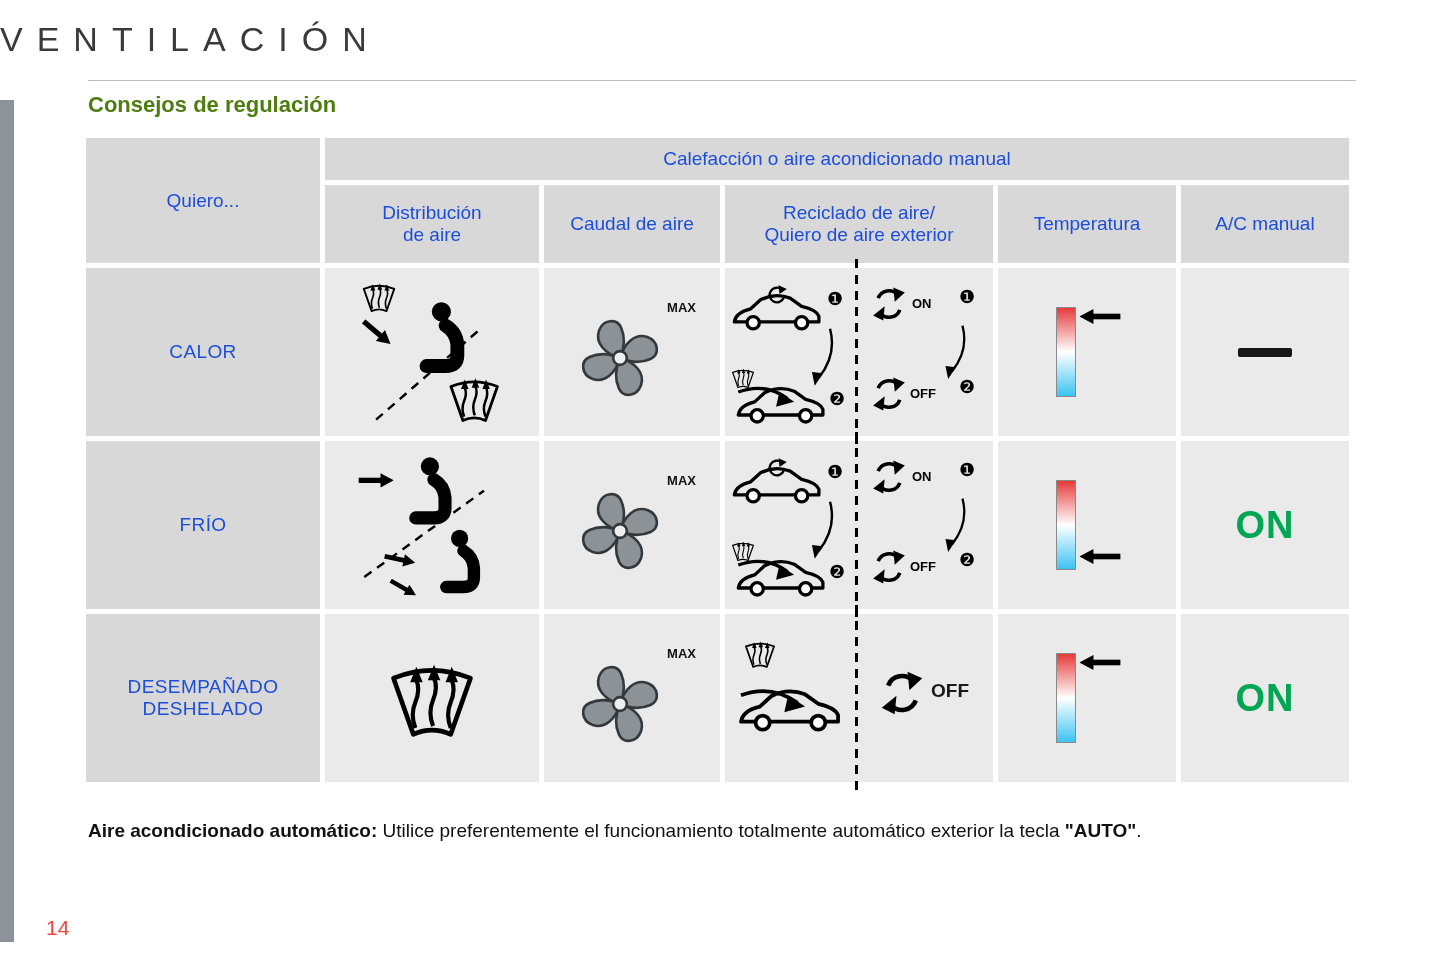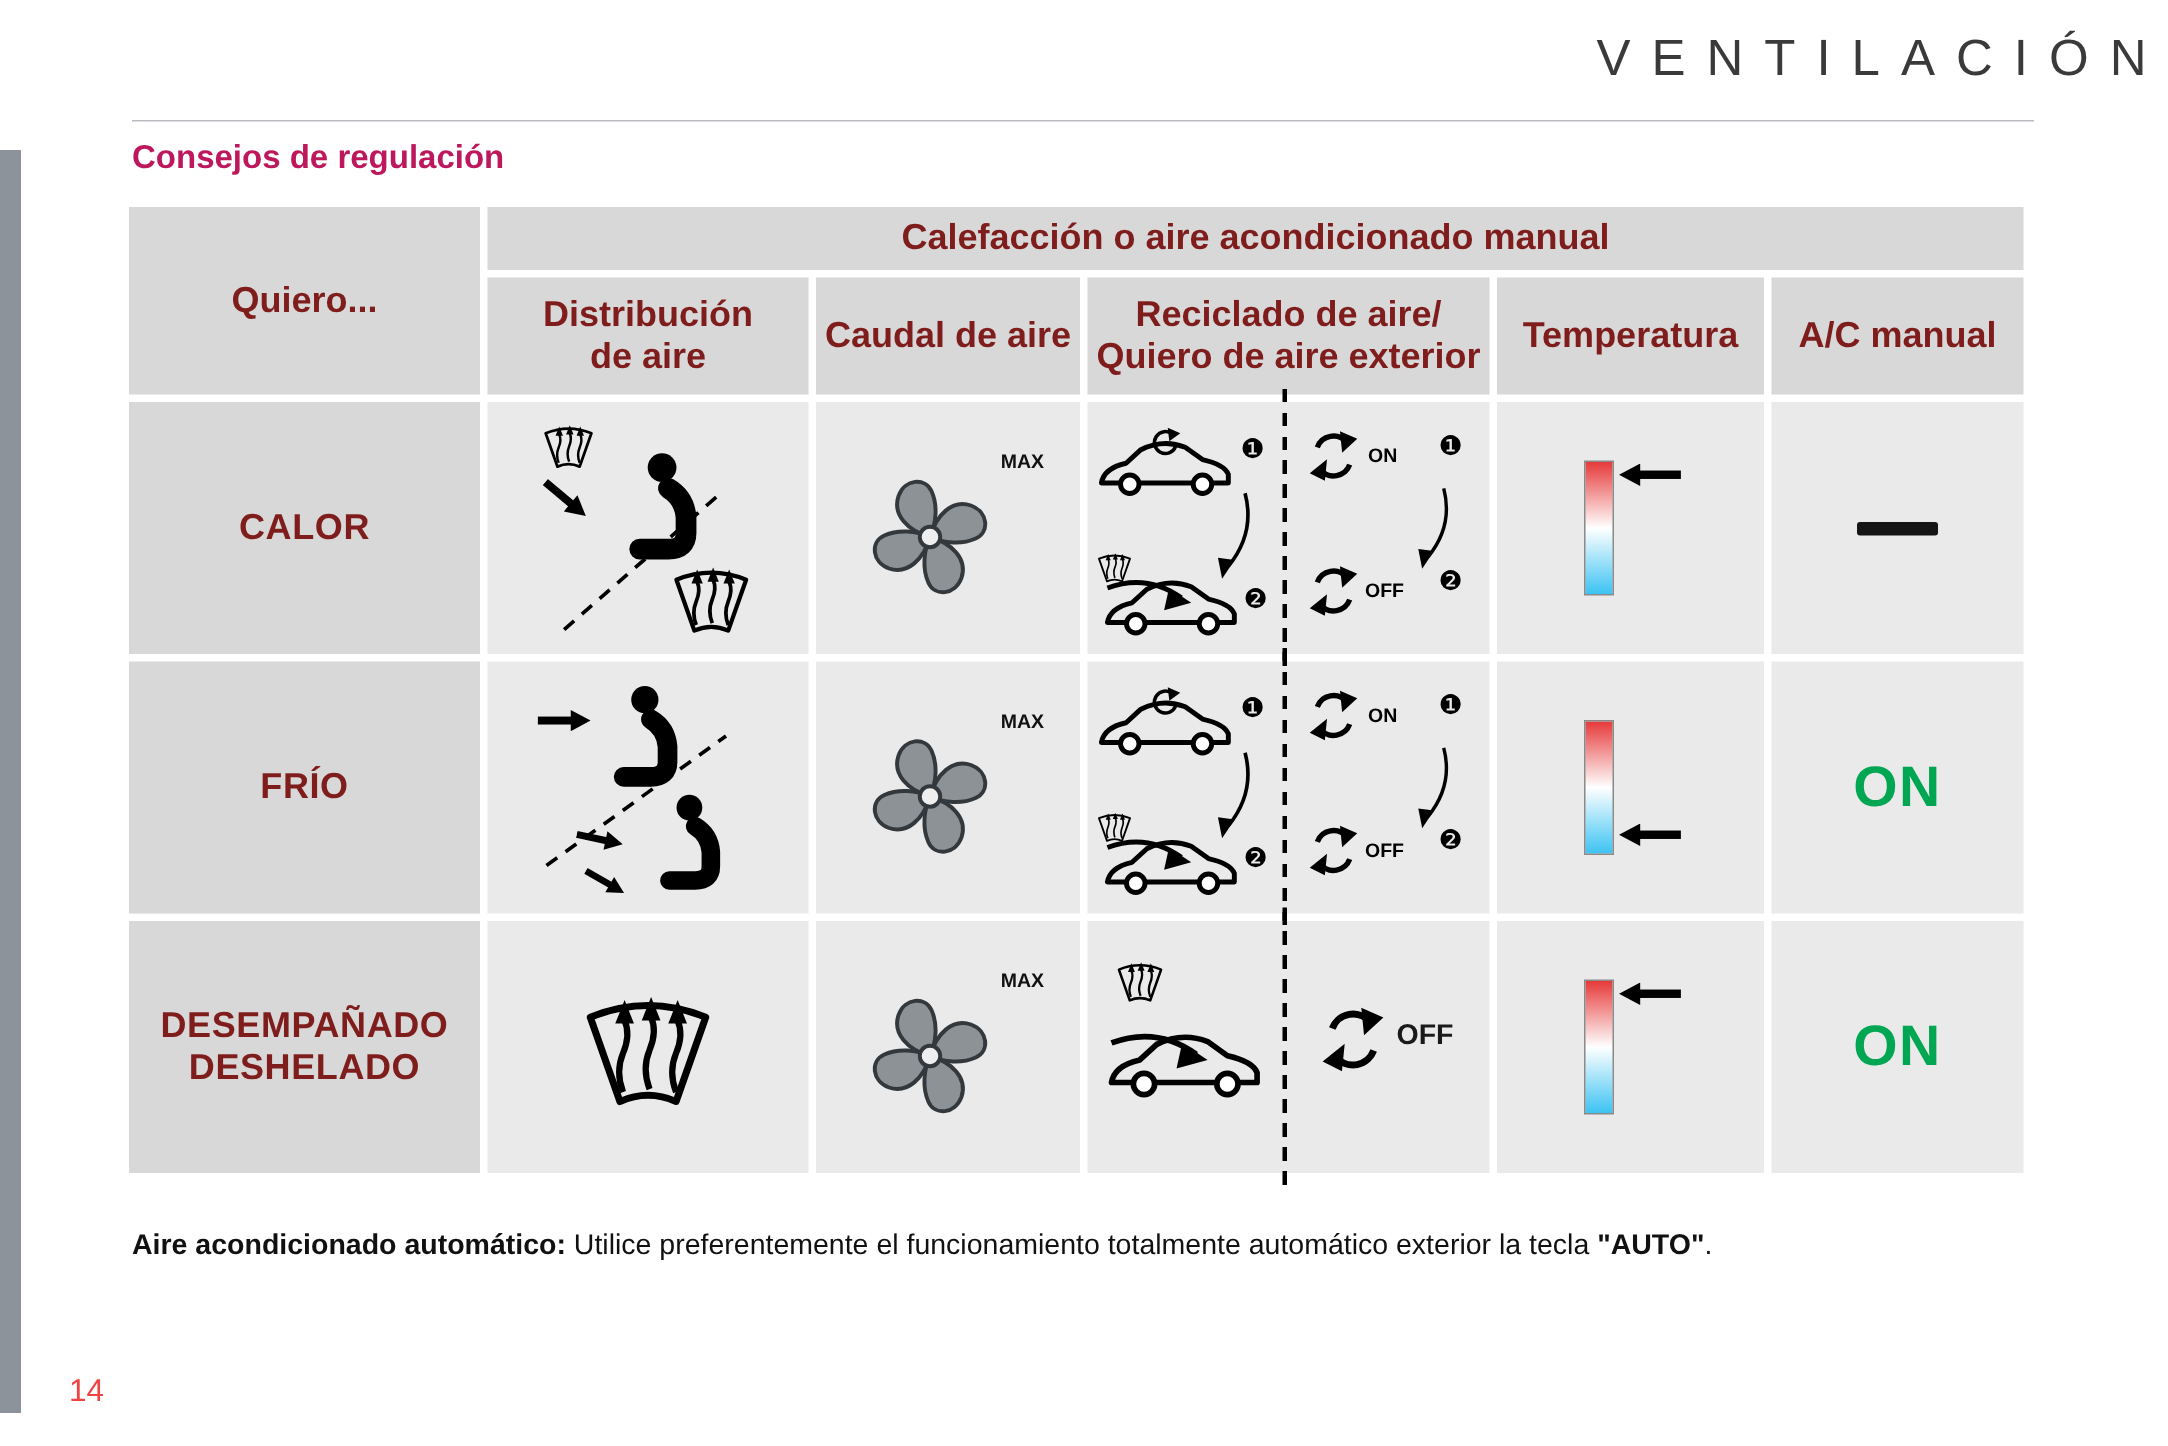--- a/index.html
+++ b/index.html
@@ -2,28 +2,28 @@
 <html style="--ac-on-green: #00a651; --grad-hot: #e63a3a; --grad-cold: #3cc3f2; --header-gray: #d8d8d8; --cell-gray: #eaeaea;"><head>
 <meta charset="utf-8">
 <style>
   *{box-sizing:border-box;margin:0;padding:0}
   html,body{background:#fff}
   body{width:1445px;height:964px;position:relative;overflow:hidden;
        font-family:"Liberation Sans",sans-serif;color:#1a1a1a}
 
   .side-strip{position:absolute;left:0;top:100px;width:14px;height:842px;background:#8d939b}
 
-  .title{position:absolute;top:20px;left:0;width:100%;text-align:right;
+  .title{position:absolute;top:20px;left:0;width:100%;text-align:left;
          font-size:34px;font-weight:400;letter-spacing:14px;color:#3a3a3a}
   .rule{position:absolute;top:80px;left:88px;width:1268px;border-top:1px solid #b9bcc0}
-  .section-heading{position:absolute;top:92px;left:88px;font-size:22px;font-weight:bold;color:#be185d}
+  .section-heading{position:absolute;top:92px;left:88px;font-size:22px;font-weight:bold;color:#4d7c0f}
 
   table.reg{position:absolute;top:133px;left:81px;border-collapse:separate;border-spacing:5px;table-layout:fixed}
   table.reg td{vertical-align:middle;text-align:center}
-  .hd{background:var(--header-gray,#d8d8d8);font-weight:bold;font-size:24px;color:#7f1d1d}
+  .hd{background:var(--header-gray,#d8d8d8);font-weight:normal;font-size:19px;color:#1d4ed8}
   .cell{background:var(--cell-gray,#eaeaea)}
   .h-group{height:42px}
   .h-cols td{height:78px}
   .h-body td{height:168px}
   .row-label{letter-spacing:.4px}
   .preline{white-space:pre-line}
 
   
   .dist{display:block;margin:0 auto;width:206px;height:148px}
 

